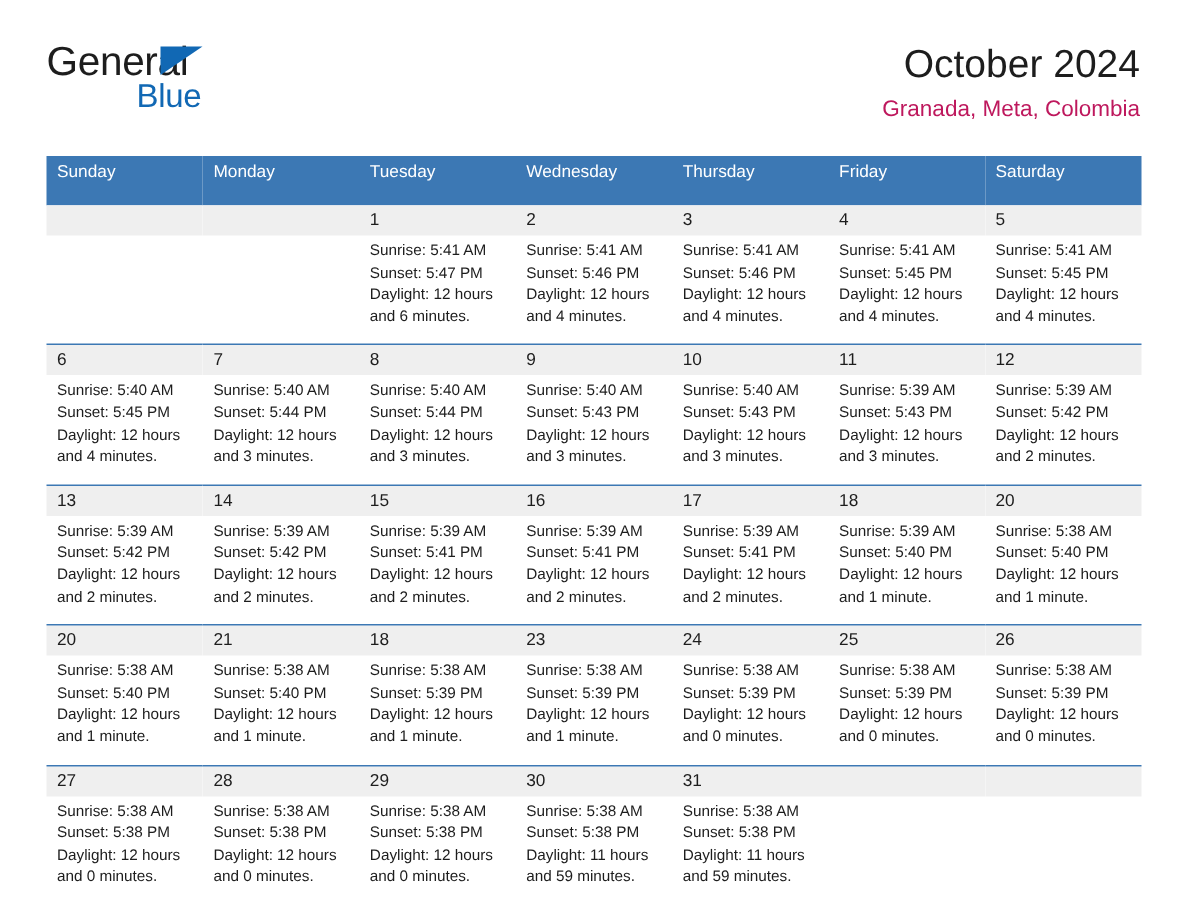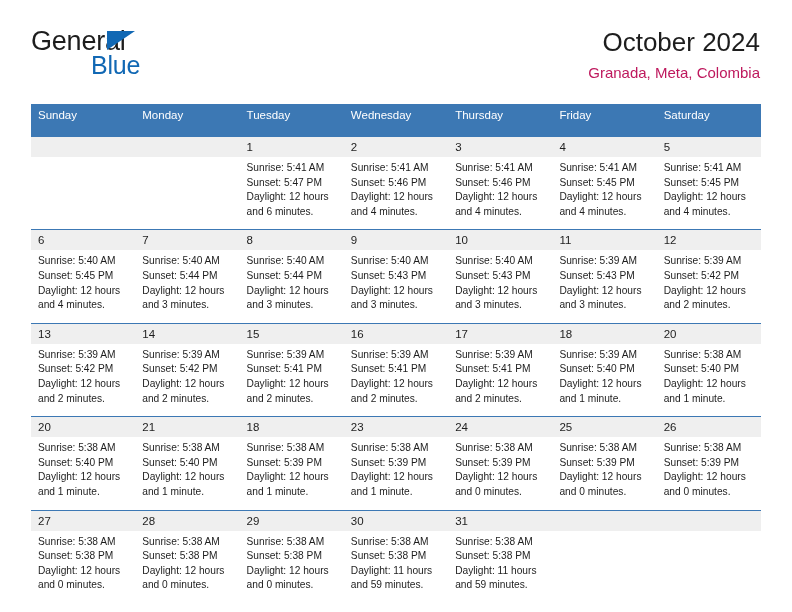--- a/index.html
+++ b/index.html
@@ -42,21 +42,21 @@
     top: 0;
     font-size: 27px;
     letter-spacing: -0.2px;
     color: #1d1d1d;
     font-family: "Liberation Sans", sans-serif;
   }
   .logo-blue {
     position: absolute;
     left: 60px;
     top: 25px;
-    font-size: 25px;
+    font-size: 22px;
     letter-spacing: -0.2px;
     color: #1168b4;
     font-family: "Liberation Sans", sans-serif;
   }
   .logo-tri {
     position: absolute;
     left: 76px;
     top: 5px;
     width: 0;
     height: 0;

